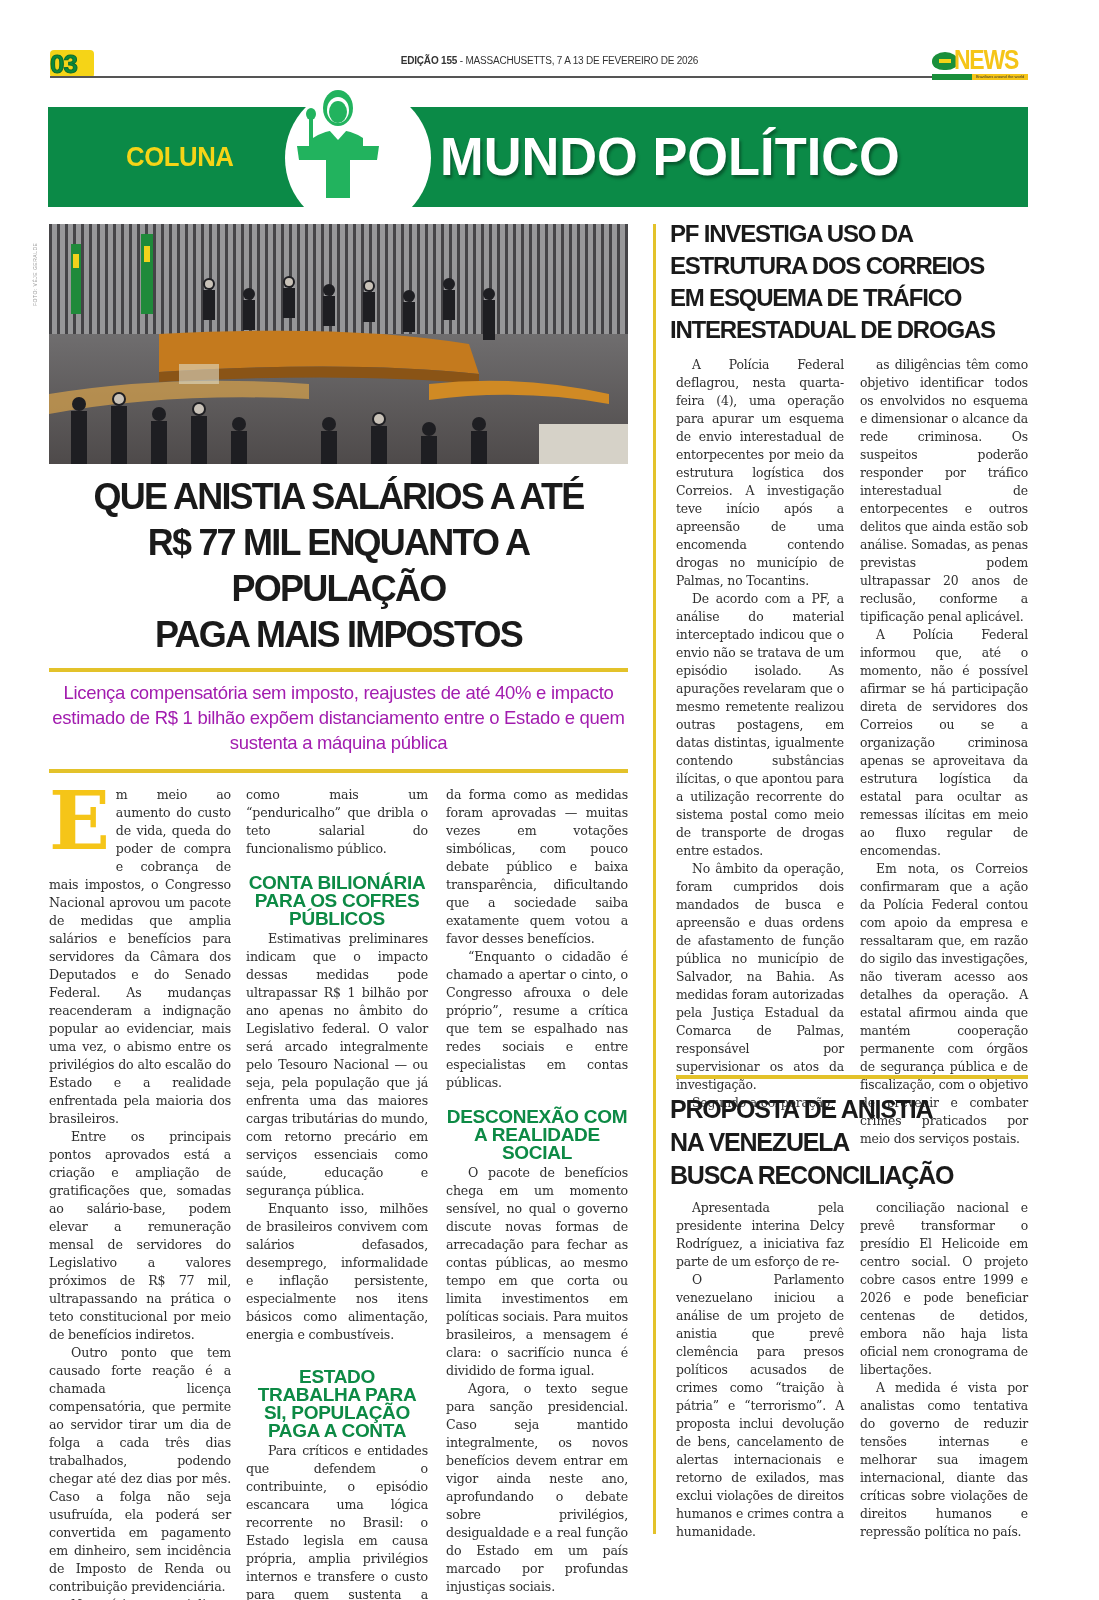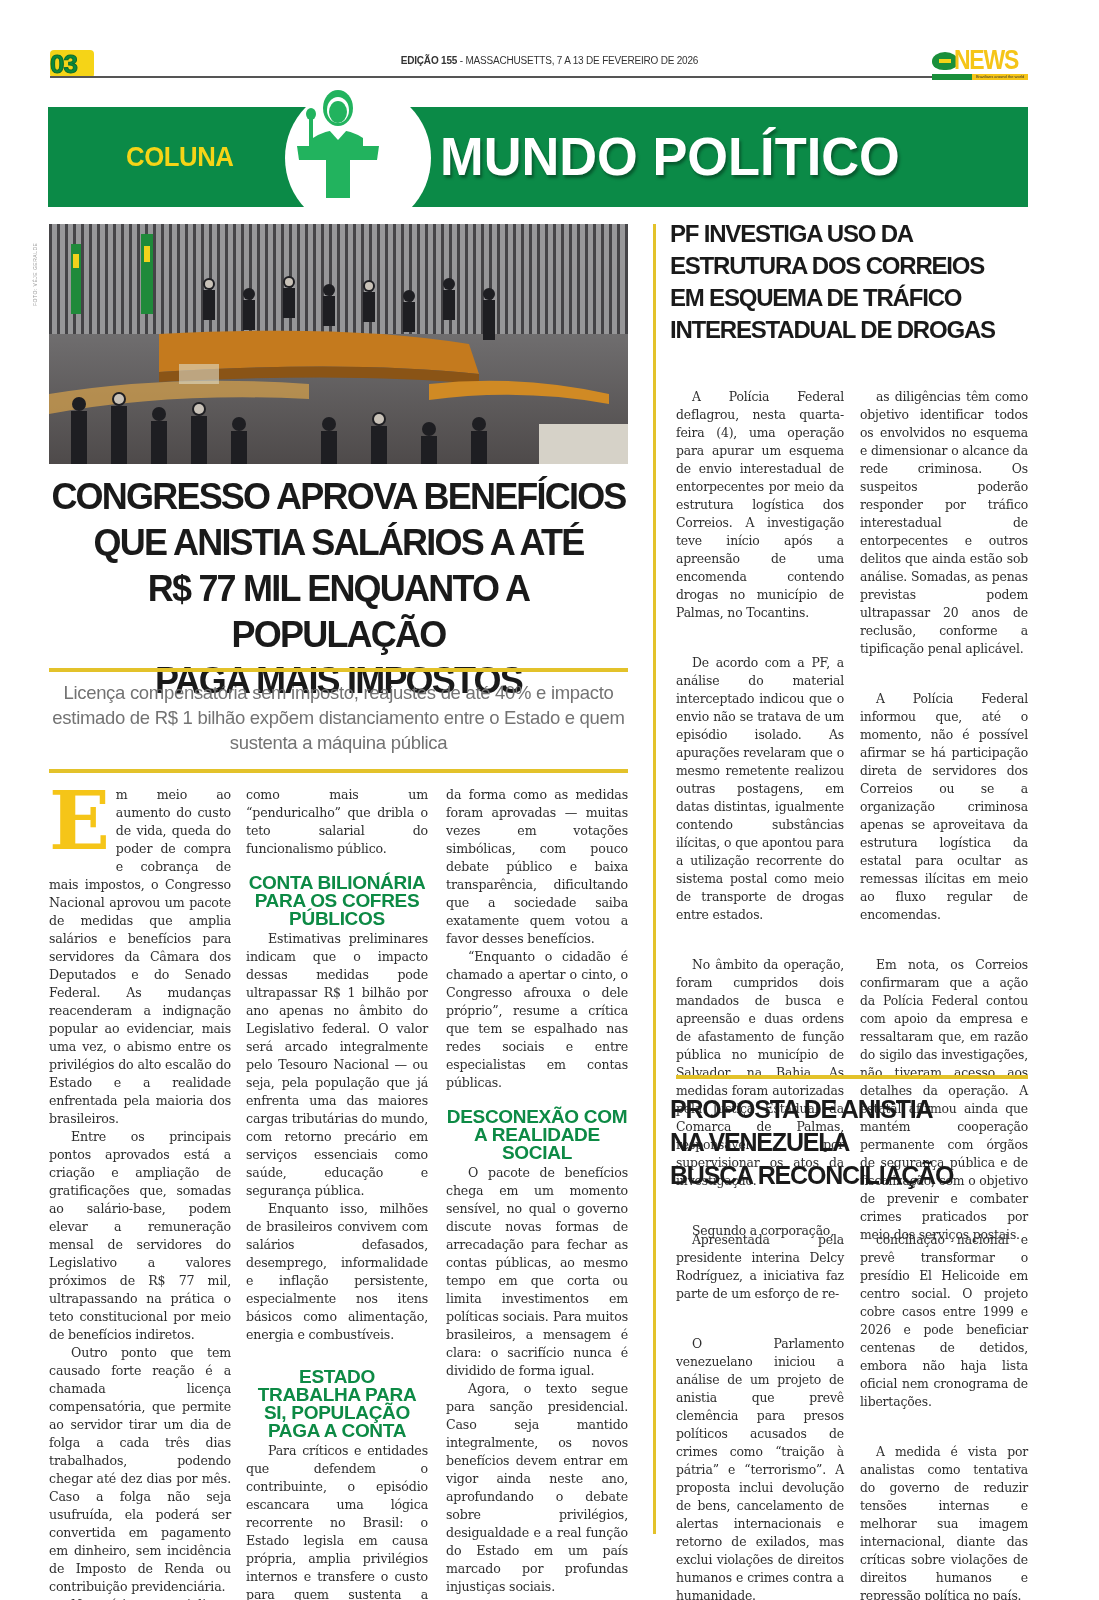--- a/index.html
+++ b/index.html
@@ -71,21 +71,21 @@
 
   
   .headline {
     position: absolute; left: 49px; top: 474px; width: 579px; text-align: center;
     font-family: "Liberation Sans", sans-serif; font-weight: 900; font-size: 36px; line-height: 46px;
     color: #1a1a1a; letter-spacing: -1.8px;
   }
   .yellow-rule { position: absolute; height: 4px; background: #e3c22a; }
   .deck {
     position: absolute; left: 49px; top: 680px; width: 579px; text-align: center;
-    font-family: "Liberation Sans", sans-serif; font-size: 18.5px; line-height: 25px; color: #737373;
+    font-family: "Liberation Sans", sans-serif; font-size: 18.5px; line-height: 25px; color: #a21caf;
     letter-spacing: -0.3px;
   }
 
   
   .col {
     position: absolute; font-size: 12.6px; line-height: 18px; text-align: justify; color: #2e2e2e;
     hyphens: manual; letter-spacing: -0.15px;
   }
   .col p { text-indent: 22px; }
   .col p.noindent { text-indent: 0; }
@@ -102,21 +102,21 @@
   }
 
   .vrule { position: absolute; left: 653px; top: 224px; width: 3px; height: 1310px; background: #e3c22a; }
 
   .side-headline {
     position: absolute; 
     font-family: "Liberation Sans", sans-serif; font-weight: 900; font-size: 24px; line-height: 32px;
     color: #1a1a1a; letter-spacing: -1.2px;
   }
   .col.small { font-size: 12.4px; line-height: 18px; }
-  .col.small p { text-indent: 16px; margin-top: 32px; }
+  .col.small p { text-indent: 16px; }
 </style>
 </head>
 <body>
 
 <div class="page-num">03</div>
 <div class="edition"><b>EDIÇÃO 155</b><span> - MASSACHUSETTS, 7 A 13 DE FEVEREIRO DE 2026</span></div>
 <div class="header-rule"></div>
 <div class="logo">
   <div class="g"></div>
   <div class="news">NEWS</div>
@@ -217,21 +217,20 @@
       <circle cx="70" cy="175" r="5"></circle>
         <circle cx="150" cy="185" r="5"></circle>
         <circle cx="330" cy="195" r="5"></circle>
     </g>
     <rect x="130" y="140" width="40" height="20" fill="#e0dcc8" opacity="0.6"></rect>
     <rect x="490" y="200" width="89" height="40" fill="#d6d2c8"></rect>
   </svg>
 </div>
 
 <div class="headline">
-  <div>CONGRESSO APROVA BENEFÍCIOS</div>
   <div>QUE ANISTIA SALÁRIOS A ATÉ</div>
   <div>R$ 77 MIL ENQUANTO A POPULAÇÃO</div>
   <div>PAGA MAIS IMPOSTOS</div>
 </div>
 <div class="yellow-rule" style="left:49px; top:668px; width:579px;"></div>
 <div class="deck">Licença compensatória sem imposto, reajustes de até 40% e impacto estimado de R$ 1 bilhão expõem distanciamento entre o Estado e quem sustenta a máquina pública</div>
 <div class="yellow-rule" style="left:49px; top:769px; width:579px;"></div>
 
 <div class="col" style="left:49px; top:786px; width:182px;">
   <p class="noindent"><span class="dropcap">E</span><span>m meio ao aumento do custo de vida, queda do poder de compra e cobrança de mais impostos, o Congresso Nacional aprovou um pacote de medidas que amplia salários e benefícios para servidores da Câmara dos Deputados e do Senado Federal. As mudanças reacenderam a indignação popular ao evidenciar, mais uma vez, o abismo entre os privilégios do alto escalão do Estado e a realidade enfrentada pela maioria dos brasileiros.</span></p>

